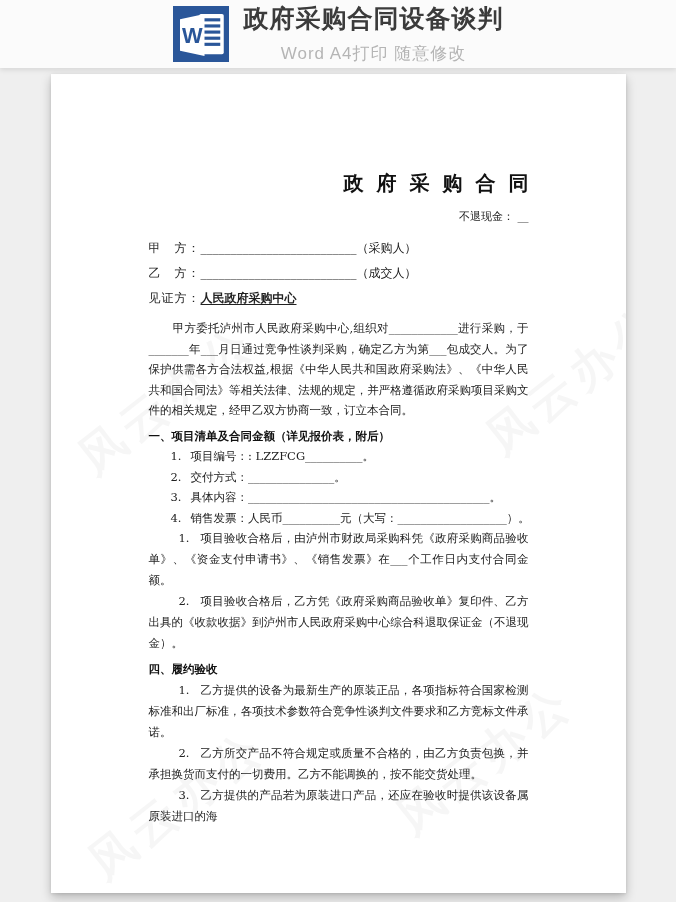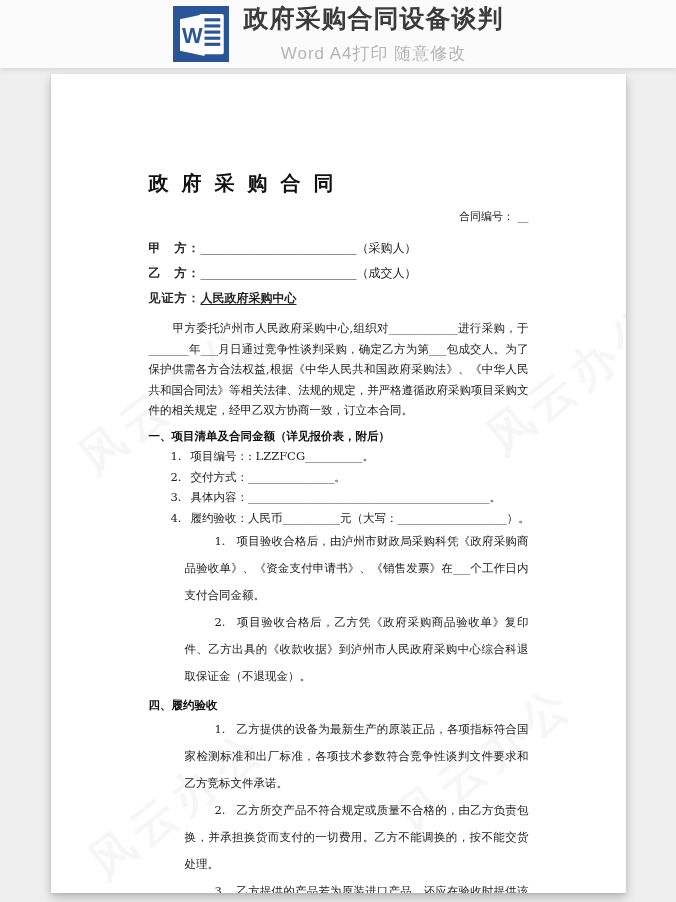--- a/index.html
+++ b/index.html
@@ -54,35 +54,35 @@
     pointer-events: none;
     letter-spacing: 6px;
   }
   .wm1 { left: 12px;  top: 295px; }
   .wm2 { left: 420px; top: 275px; }
   .wm3 { left: 330px; top: 655px; }
   .wm4 { left: 22px;  top: 700px; }
 
   
   .doc-title {
-    text-align: left;
+    text-align: right;
     font-size: 20px; font-weight: bold;
     letter-spacing: 13px;
     margin-right: -13px;
     color: #111;
   }
   .contract-no {
     text-align: right;
     font-size: 11px;
     margin-top: 12px;
     color: #222;
   }
   .parties { margin-top: 12px; }
   .party-row { font-size: 12px; line-height: 25px; white-space: nowrap; }
-  .party-label { font-weight: bold; letter-spacing: 1px; }
+  .party-label { font-weight: normal; letter-spacing: 1px; }
   .party-blank { letter-spacing: 0; }
   .party-suffix { }
   .party-value { text-decoration: underline; text-underline-offset: 2px; font-weight: bold; margin-top: 48px; }
 
   .doc-body { margin-top: 7px; font-size: 11.5px; line-height: 20.5px; }
   .intro {
     text-align: justify;
     text-indent: 2.1em;
   }
   .section-heading {
@@ -93,22 +93,21 @@
   }
   .list-item {
     padding-left: 22px;
     line-height: 20.5px;
     white-space: nowrap;
   }
   .list-item .num { margin-right: 9px; }
   .para-item {
     text-indent: 2.6em;
     text-align: justify;
-    line-height: 27px;
-    margin-left: 36px;
+    line-height: 21px;
   }
   .para-item .num { margin-right: 11px; }
 </style>
 </head>
 <body>
 
 <header class="site-header">
   <svg class="word-icon" viewBox="0 0 64 64" aria-hidden="true">
     <rect x="0" y="0" width="64" height="64" fill="#2a5699"></rect>
     <rect x="30" y="9" width="28" height="46" rx="2" fill="#ffffff"></rect>
@@ -130,21 +129,21 @@
 
 <main class="paper">
 
   <span class="watermark wm1">风云办公</span>
   <span class="watermark wm2">风云办公</span>
   <span class="watermark wm3">风云办公</span>
   <span class="watermark wm4">风云办公</span>
 
   <h1 class="doc-title">政府采购合同</h1>
 
-  <div class="contract-no">合同编号： __</div>
+  <div class="contract-no">不退现金： __</div>
 
   <div class="parties">
     <div class="party-row">
       <span class="party-label">甲　方：</span><span class="party-blank">__________________________</span><span class="party-suffix">（采购人）</span>
     </div>
     <div class="party-row">
       <span class="party-label">乙　方：</span><span class="party-blank">__________________________</span><span class="party-suffix">（成交人）</span>
     </div>
     <div class="party-row">
       <span class="party-label">见证方：</span><span class="party-value">人民政府采购中心</span>
@@ -153,21 +152,21 @@
 
   <div class="doc-body">
 
     <p class="intro">甲方委托泸州市人民政府采购中心,组织对____________进行采购，于_______年___月日通过竞争性谈判采购，确定乙方为第___包成交人。为了保护供需各方合法权益,根据《中华人民共和国政府采购法》、《中华人民共和国合同法》等相关法律、法规的规定，并严格遵循政府采购项目采购文件的相关规定，经甲乙双方协商一致，订立本合同。</p>
 
     <section>
       <h3 class="section-heading">一、项目清单及合同金额（详见报价表，附后）</h3>
       <div class="list-item"><span class="num">1.</span><span class="txt">项目编号：: LZZFCG__________。</span></div>
       <div class="list-item"><span class="num">2.</span><span class="txt">交付方式：_______________。</span></div>
       <div class="list-item"><span class="num">3.</span><span class="txt">具体内容：__________________________________________。</span></div>
-      <div class="list-item"><span class="num">4.</span><span class="txt">履约验收：人民币__________元（大写：___________________）。</span></div>
+      <div class="list-item"><span class="num">4.</span><span class="txt">销售发票：人民币__________元（大写：___________________）。</span></div>
     </section>
 
     <section>
       <p class="para-item"><span class="num">1.</span><span class="ptxt">项目验收合格后，由泸州市财政局采购科凭《政府采购商品验收单》、《资金支付申请书》、《销售发票》在___个工作日内支付合同金额。</span></p>
       <p class="para-item"><span class="num">2.</span><span class="ptxt">项目验收合格后，乙方凭《政府采购商品验收单》复印件、乙方出具的《收款收据》到泸州市人民政府采购中心综合科退取保证金（不退现金）。</span></p>
     </section>
 
 
     <section>
       <h3 class="section-heading">四、履约验收</h3>

